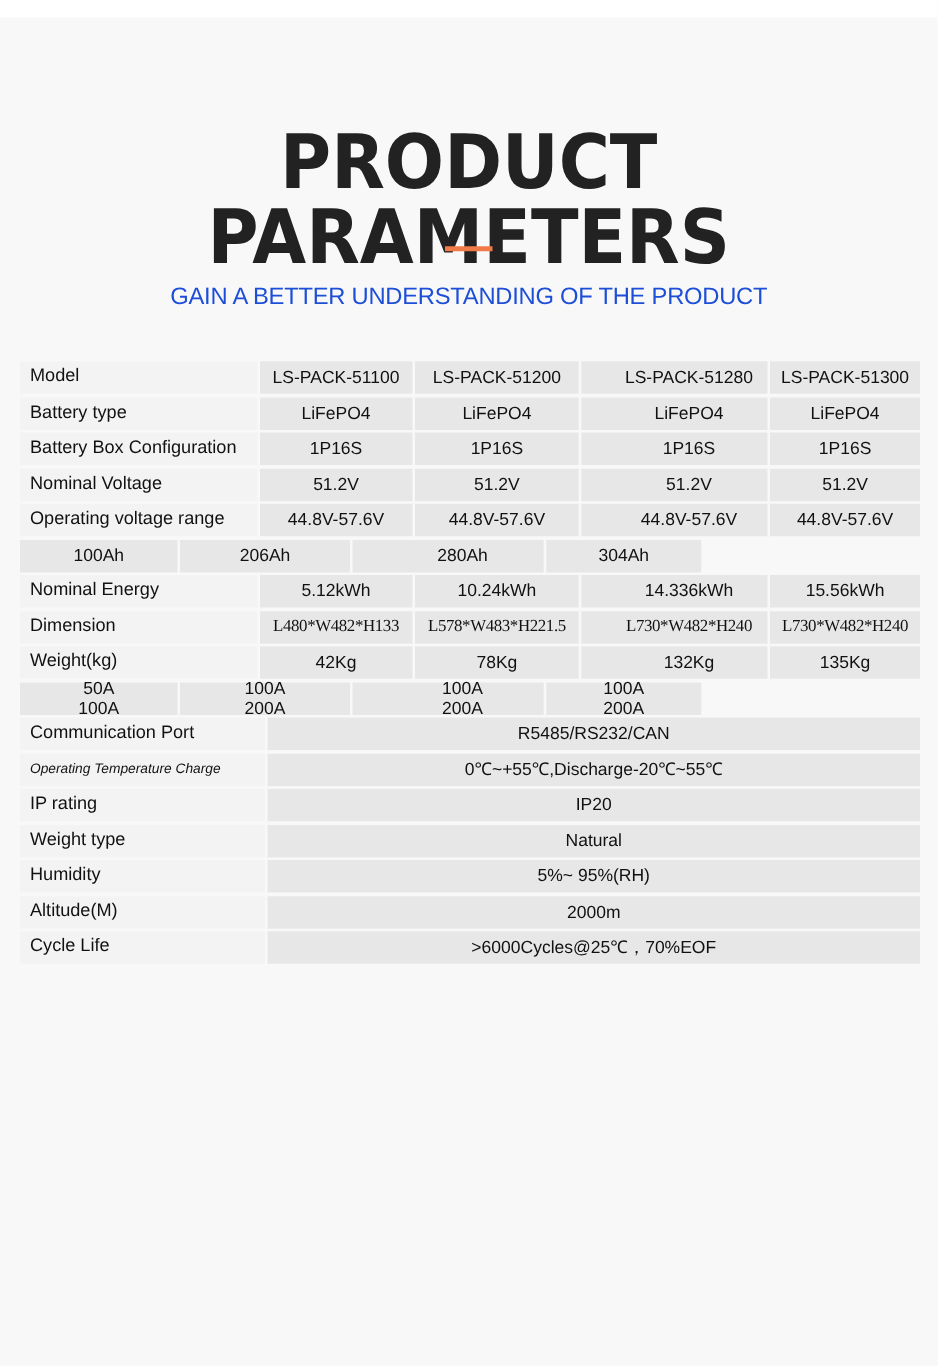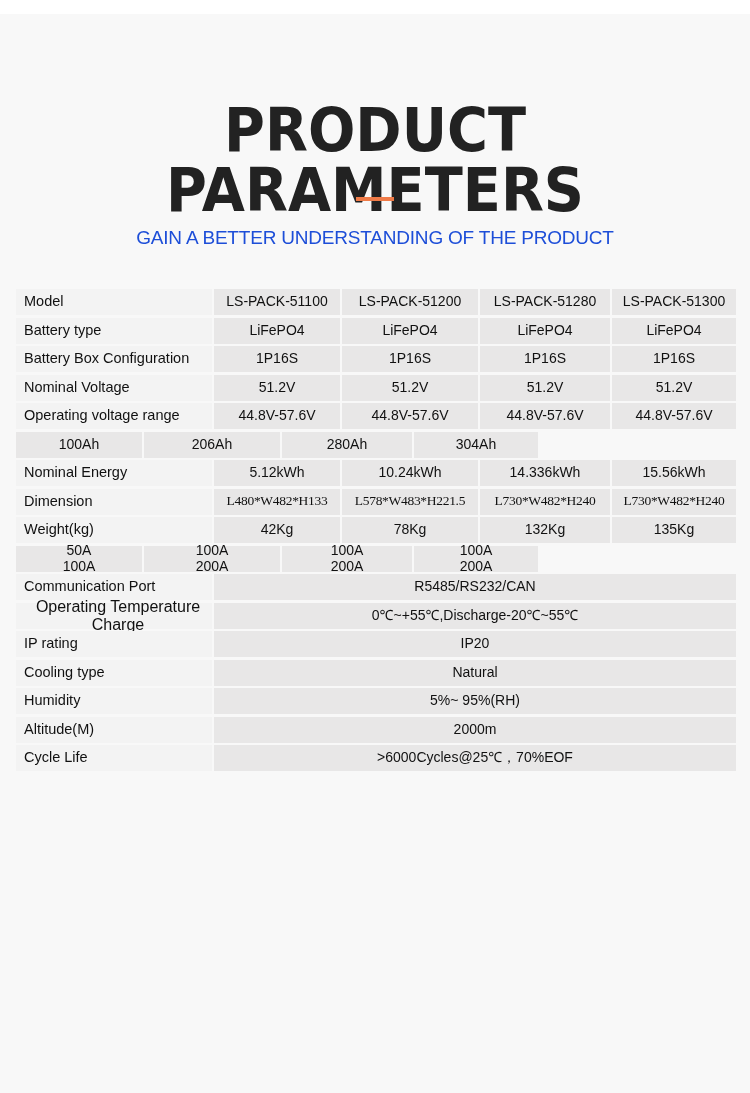--- a/index.html
+++ b/index.html
@@ -41,24 +41,24 @@
     display: flex; align-items: center; justify-content: center;
     background: #e8e7e7; font-size: 14px; text-align: center;
     color: #111; margin-right: 2px; line-height: 1.1;
     font-family: "Liberation Sans", sans-serif;
   }
   .cell.label {
     justify-content: flex-start; background: #f3f3f3;
     width: 196px; padding-left: 8px; box-sizing: border-box;
     font-size: 14.5px;
   }
-  .cell.label.small { font-size: 16px; }
+  .cell.label.small { font-size: 11px; font-style: italic; }
   .c1 { width: 126px; }
   .c2 { width: 136px; }
-  .c3 { width: 130px; }
+  .c3 { width: 130px; padding-left: 23px; }
   .c4 { width: 124px; margin-right: 0; }
   .cell.span { width: 522px; margin-right: 0; }
   .cell.dim { font-size: 13.5px; letter-spacing: -0.3px; font-family: Liberation Serif, serif; }
   .two-line { flex-direction: column; }
 </style>
 </head>
 <body>
 
 <div class="page">
   <div class="title">PRODUCT PARAMETERS</div>
@@ -164,21 +164,21 @@
   </div>
   <div class="row">
     <div class="cell label small">Operating Temperature Charge</div>
     <div class="cell span">0℃~+55℃,Discharge-20℃~55℃</div>
   </div>
   <div class="row">
     <div class="cell label">IP rating</div>
     <div class="cell span">IP20</div>
   </div>
   <div class="row">
-    <div class="cell label">Cooling type</div>
+    <div class="cell label">Weight type</div>
     <div class="cell span">Natural</div>
   </div>
   <div class="row">
     <div class="cell label">Humidity</div>
     <div class="cell span">5%~ 95%(RH)</div>
   </div>
   <div class="row">
     <div class="cell label">Altitude(M)</div>
     <div class="cell span">2000m</div>
   </div>

